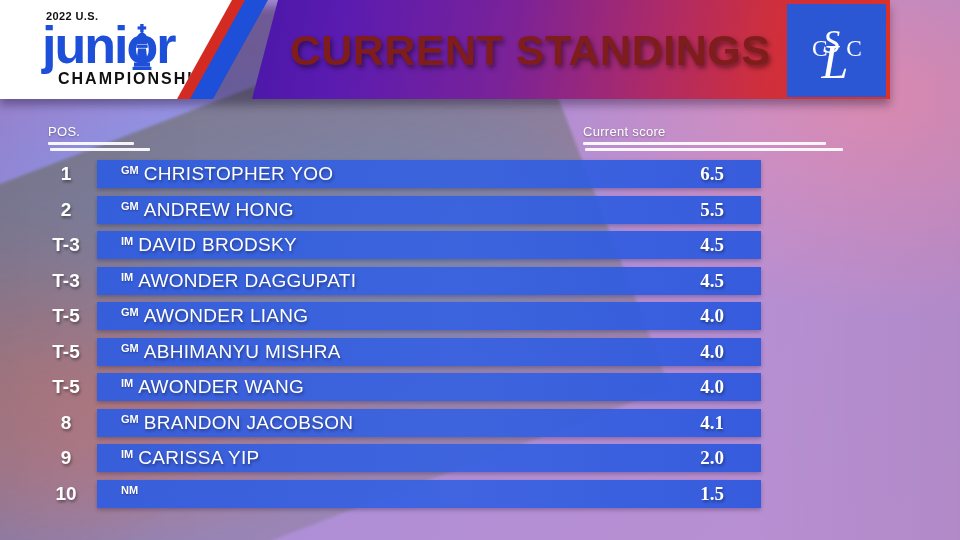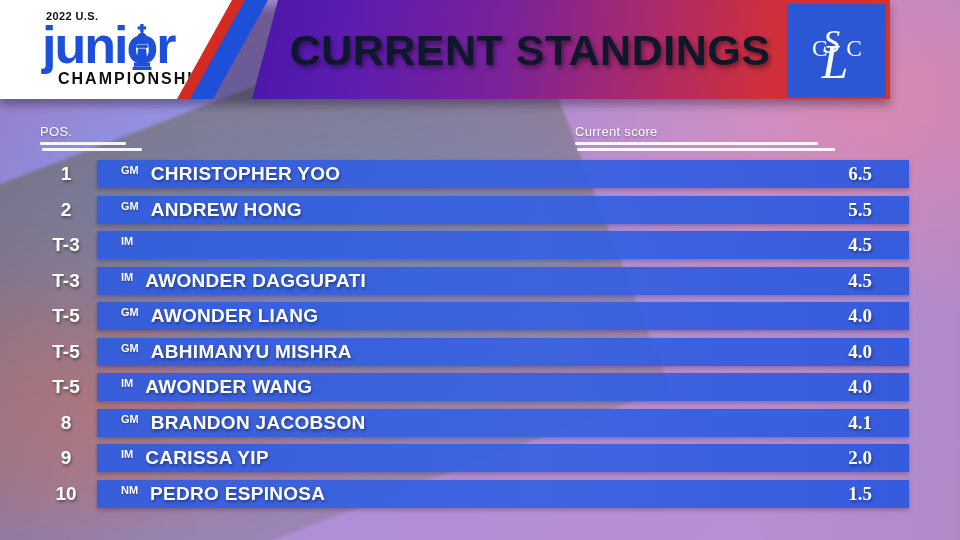--- a/index.html
+++ b/index.html
@@ -63,21 +63,21 @@
   }
   .banner {
     position:absolute; left:252px; top:0; width:638px; height:99px;
     background:linear-gradient(100deg,#4a17a8 0%,#5a1bb0 14%,#7a2299 40%,#ab2a6a 62%,#cf2f3c 80%,#dc3226 100%);
     clip-path:polygon(26px 0, 638px 0, 638px 99px, 0 99px);
     z-index:1;
   }
   .banner-title {
     position:absolute; left:270px; top:19px; width:520px; height:62px;
     display:flex; align-items:center; justify-content:center;
-    font-size:43px; font-weight:bold; color:#0f172a; letter-spacing:.5px;
+    font-size:43px; font-weight:bold; color:#7f1d1d; letter-spacing:.5px;
     text-shadow:2px 3px 5px rgba(0,0,0,.45);
     z-index:4; white-space:nowrap;
   }
   .cslc-box {
     position:absolute; left:787px; top:4px; width:99px; height:93px;
     background:#2b56d4; z-index:4;
     display:flex; align-items:center; justify-content:center;
   }
   .cslc-box svg { width:78px; height:72px; }
 
@@ -91,21 +91,21 @@
     font-size:52px; font-weight:bold; color:#1d4fd8;
     letter-spacing:-2px; line-height:1;
   }
   .logo-champ {
     position:absolute; left:58px; top:70px;
     font-size:16px; font-weight:bold; color:#111; letter-spacing:2.0px;
   }
   .king-icon { position:absolute; left:131px; top:24px; width:22px; height:46px; }
 
   
-  .col-head { position:absolute; z-index:5; }
+  .col-head { position:absolute; z-index:5;margin-left:8px; }
   .col-head .ch-label {
     font-size:13px; color:#fff; letter-spacing:.3px;
     text-shadow:0 1px 2px rgba(0,0,0,.30); white-space:nowrap;
   }
   .ul-wrap { margin-top:3px; }
   .ul1 { height:3px; background:rgba(255,255,255,.92); border-radius:1px; }
   .ul2 { height:3px; background:rgba(255,255,255,.92); border-radius:1px; margin-top:3px; }
   #pos-head { left:40px; top:124px; }
   #pos-head .ul1 { width:86px; }
   #pos-head .ul2 { width:100px; margin-left:2px; }
@@ -116,32 +116,32 @@
   
   #rows { position:absolute; left:0; top:160px; width:960px; z-index:5; }
   .row { position:relative; height:35.5px; }
   .rank {
     position:absolute; left:40px; top:0; width:52px; height:28px;
     display:flex; align-items:center; justify-content:center;
     font-size:19px; font-weight:bold; color:#fff;
     text-shadow:1px 2px 3px rgba(0,0,0,.42);
   }
   .bar {
-    position:absolute; left:97px; top:0; width:812px; height:28px;
+    position:absolute; left:97px; top:0; width:664px; height:28px;
     background:linear-gradient(90deg, rgba(48,92,224,.93) 0%, rgba(52,96,226,.90) 55%, rgba(44,88,222,.93) 100%);
     box-shadow:0 2px 4px rgba(20,10,40,.28);
     display:flex; align-items:center;
   }
   .title-tag {
     font-size:11px; font-weight:bold; color:#fff;
     margin-left:24px; align-self:flex-start; margin-top:4px;
     text-shadow:0 1px 2px rgba(0,0,0,.35);
   }
   .pname {
-    font-size:19px; font-weight:bold; color:#fff; margin-left:12px;
+    font-size:19px; font-weight:normal; color:#fff; margin-left:5px;
     letter-spacing:.3px; text-shadow:1px 2px 3px rgba(0,0,0,.38);
     white-space:nowrap;
   }
   .score {
     margin-left:auto; margin-right:37px;
     font-size:19px; font-weight:bold; color:#fff;
     text-shadow:1px 2px 3px rgba(0,0,0,.40);
     font-family:Liberation Serif, serif;
   }
 </style>
@@ -219,20 +219,21 @@
       <div class="bar">
         <span class="title-tag">GM</span>
         <span class="pname">ANDREW HONG</span>
         <span class="score">5.5</span>
       </div>
     </div>
     <div class="row">
       <div class="rank">T-3</div>
       <div class="bar">
         <span class="title-tag">IM</span>
+        <span class="pname">DAVID BRODSKY</span>
         <span class="score">4.5</span>
       </div>
     </div>
     <div class="row">
       <div class="rank">T-3</div>
       <div class="bar">
         <span class="title-tag">IM</span>
         <span class="pname">AWONDER DAGGUPATI</span>
         <span class="score">4.5</span>
       </div>
@@ -274,17 +275,16 @@
       <div class="bar">
         <span class="title-tag">IM</span>
         <span class="pname">CARISSA YIP</span>
         <span class="score">2.0</span>
       </div>
     </div>
     <div class="row">
       <div class="rank">10</div>
       <div class="bar">
         <span class="title-tag">NM</span>
-        <span class="pname">PEDRO ESPINOSA</span>
         <span class="score">1.5</span>
       </div>
     </div>
   </div>
 
 </body></html>

